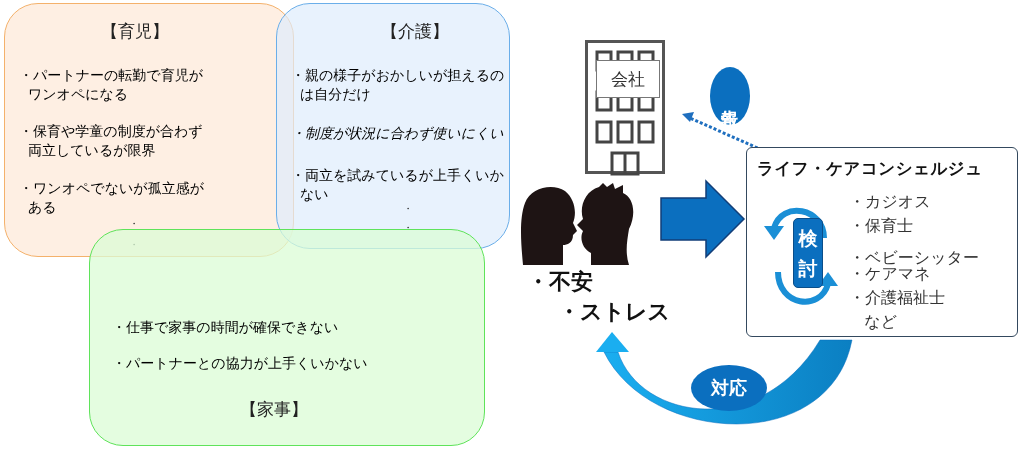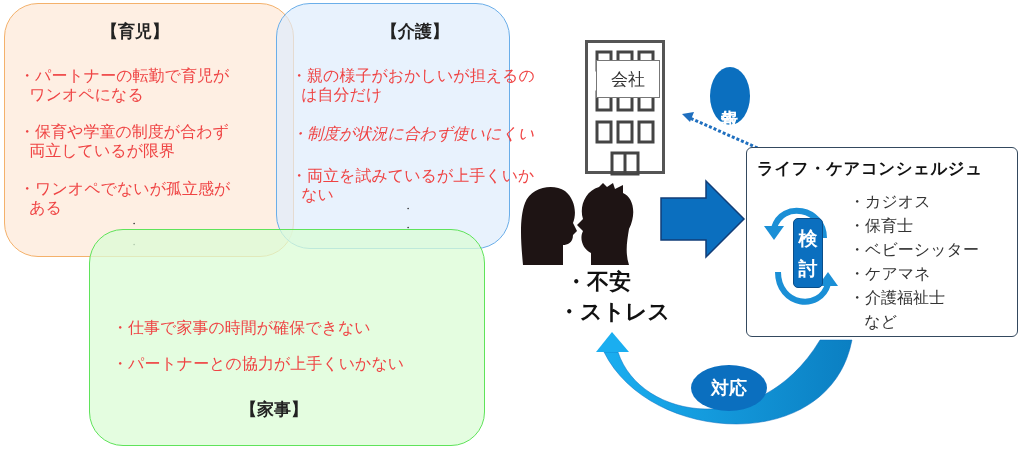--- a/index.html
+++ b/index.html
@@ -2,22 +2,22 @@
 <html><head>
 <meta charset="utf-8">
 <style>
   html, body { margin: 0; padding: 0; background: #ffffff; }
   body { width: 1024px; height: 450px; position: relative; overflow: hidden;
          font-family: "DejaVu Sans", "Liberation Sans", sans-serif; color: #404040; }
   .box { position: absolute; border-radius: 34px; box-sizing: border-box; }
   #box-childcare { left: 4px; top: 3px; width: 290px; height: 254px; background: rgba(253,234,218,0.75); border: 1.5px solid #f4b16b; }
   #box-nursing { left: 276px; top: 3px; width: 234px; height: 246px; background: rgba(222,236,252,0.7); border: 1.5px solid #6aaee9; }
   #box-housework { left: 89px; top: 229px; width: 396px; height: 217px; background: rgba(219,252,214,0.75); border: 1.5px solid #5fe35a; }
-  .box-title { position: absolute; font-size: 17px; color: #222; font-weight: bold; }
-  .item { position: absolute; font-size: 16px; line-height: 19px; color: #ef4444; white-space: pre; }
+  .box-title { position: absolute; font-size: 17px; color: #222; }
+  .item { position: absolute; font-size: 14px; line-height: 19px; color: #000000; white-space: pre; }
   .dot { position: absolute; font-size: 10px; color: #333; }
   #building { position: absolute; left: 585px; top: 40px; width: 80px; height: 134px; }
   #company-label { position: absolute; left: 596px; top: 60px; width: 62px; height: 36px; background: #fff;
      border: 1px solid #777; font-size: 17px; color: #333; display: flex; align-items: center; justify-content: center; }
   #report-badge { position: absolute; left: 710px; top: 67px; width: 40px; height: 58px; border-radius: 50%;
      background: #0b6fbf; color: #fff; font-size: 17px; font-weight: bold; line-height: 20px;
      display: flex; align-items: center; justify-content: center; text-align: center; writing-mode: vertical-rl; }
   #concierge { position: absolute; left: 746px; top: 147px; width: 272px; height: 190px; border: 1.5px solid #34495e;
      border-radius: 6px; background: #fff; box-sizing: border-box; }
   #concierge-title { position: absolute; left: 10px; top: 10px; font-size: 16.5px; font-weight: bold; color: #111; letter-spacing: 0.5px; white-space: nowrap; }
@@ -84,33 +84,33 @@
 <svg style="left:0;top:0;width:1024px;height:450px;">
   <line x1="762" y1="150" x2="690" y2="118" stroke="#1f6fbf" stroke-width="3" stroke-dasharray="3 2"></line>
   <polygon points="682,114 694,112 690,122" fill="#1f6fbf"></polygon>
 </svg>
 <div id="report-badge">報告</div>
 
 <svg style="left:517px;top:183px;width:130px;height:82px;" viewBox="0 0 130 82">
   <path d="M6 82 C4 60 2 36 8 20 C14 4 36 0 48 8 C58 16 60 30 56 40 L60 48 L56 52 C56 60 50 62 46 62 L46 82 Z" fill="#1e1414"></path>
   <path d="M74 82 L74 70 C66 66 62 56 66 48 L60 42 L66 36 C62 24 68 8 82 4 L86 0 L90 4 L96 0 L98 6 L106 2 L106 10 C116 14 120 30 112 46 C110 58 108 70 112 82 Z" fill="#1e1414"></path>
 </svg>
-<div class="stress" style="left:565px;top:267px;text-align:right;">・不安</div>
+<div class="stress" style="left:527px;top:267px;text-align:right;">・不安</div>
 <div class="stress" style="left:558px;top:297px;">・ストレス</div>
 
 <svg style="left:660px;top:180px;width:86px;height:78px;" viewBox="0 0 86 78">
   <polygon points="1,18 46,18 46,1 84,39 46,77 46,60 1,60" fill="#0b6fbf" stroke="#123e78" stroke-width="1.5"></polygon>
 </svg>
 <div id="consult-label">相談</div>
 
 <div id="concierge">
   <div id="concierge-title">ライフ・ケアコンシェルジュ</div>
   <div class="c-item" style="top:44px;">・カジオス</div>
   <div class="c-item" style="top:68px;">・保育士</div>
-  <div class="c-item" style="top:92px;">・ベビーシッター</div>
+  <div class="c-item" style="top:100px;">・ベビーシッター</div>
   <div class="c-item" style="top:116px;">・ケアマネ</div>
   <div class="c-item" style="top:140px;">・介護福祉士</div>
   <div class="c-item" style="top:164px;">   など</div>
 </div>
 
 <svg style="left:762px;top:196px;width:80px;height:120px;" viewBox="0 0 80 120">
   <path d="M62 42 C62 12 20 4 12 32" fill="none" stroke="#1a8fd6" stroke-width="6"></path>
   <polygon points="2,30 22,30 12,44" fill="#1a8fd6"></polygon>
   <path d="M16 76 C16 110 58 116 66 88" fill="none" stroke="#1a8fd6" stroke-width="6"></path>
   <polygon points="56,90 76,90 66,76" fill="#1a8fd6"></polygon>

